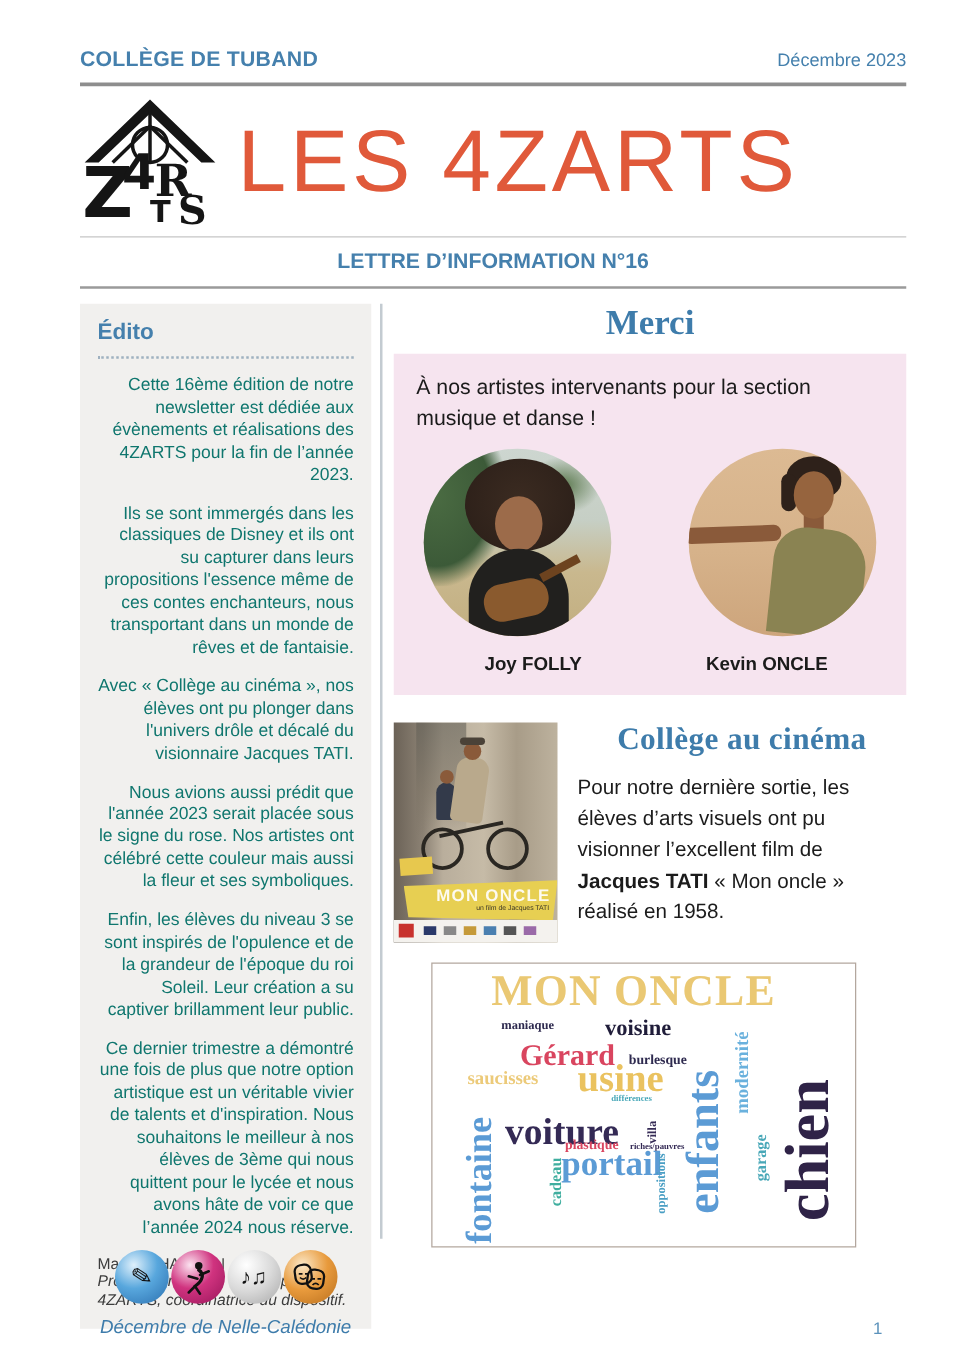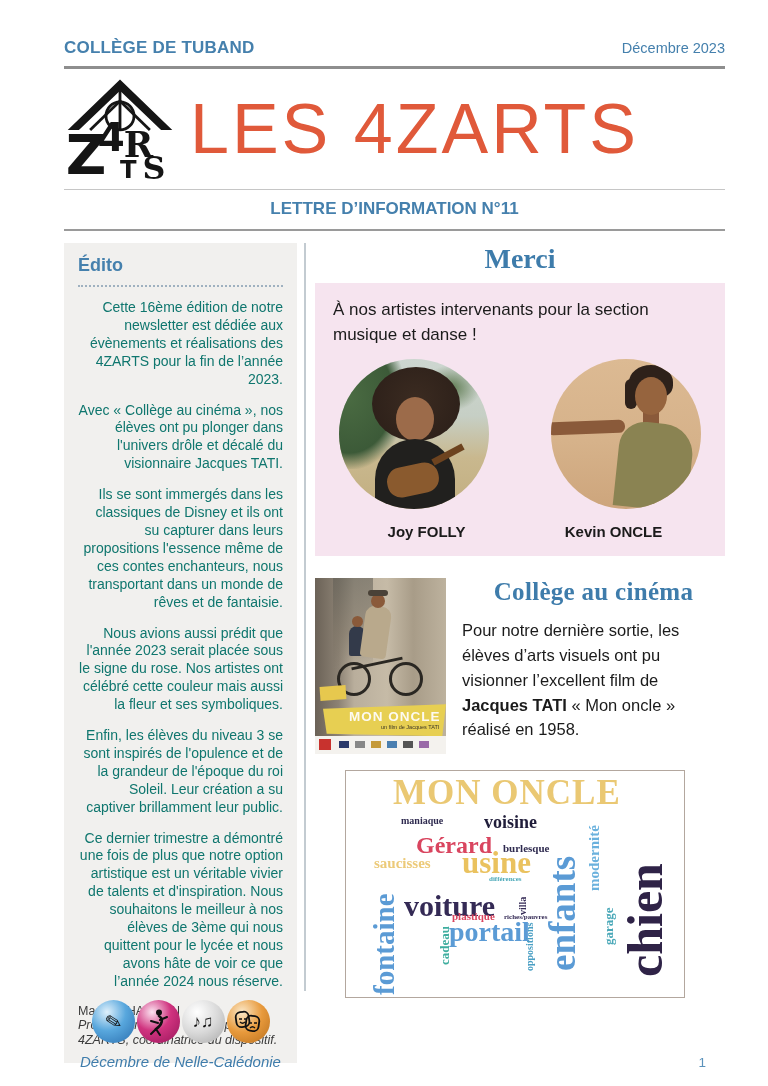--- a/index.html
+++ b/index.html
@@ -153,32 +153,32 @@
         <text x="2" y="104" font-family="DejaVu Sans, sans-serif" font-weight="bold" font-size="60" fill="#151515">Z</text>
         <text x="36" y="80" font-family="DejaVu Sans, sans-serif" font-weight="bold" font-size="42" fill="#151515">4</text>
         <text x="64" y="86" font-family="DejaVu Serif, serif" font-weight="bold" font-size="38" fill="#151515">R</text>
         <text x="60" y="108" font-family="DejaVu Sans, sans-serif" font-weight="bold" font-size="26" fill="#151515">T</text>
         <text x="84" y="110" font-family="DejaVu Serif, serif" font-weight="bold" font-size="34" fill="#151515">S</text>
       </svg>
     </div>
     <div class="main-title">LES 4ZARTS</div>
   </div>
   <div class="rule-thin"></div>
-  <div class="subtitle">LETTRE D’INFORMATION N°11</div>
+  <div class="subtitle">LETTRE D’INFORMATION N°16</div>
   <div class="rule-med"></div>
 
   <div class="main">
 
     <div class="left-col">
       <div class="edito-h">Édito</div>
       <div class="dotline"></div>
       <div id="edito-paragraphs">
           <p class="edito-p">Cette 16ème édition de notre newsletter est dédiée aux évènements et réalisations des 4ZARTS pour la fin de l’année 2023.</p>
+          <p class="edito-p">Ils se sont immergés dans les classiques de Disney et ils ont su capturer dans leurs propositions l'essence même de ces contes enchanteurs, nous transportant dans un monde de rêves et de fantaisie.</p>
           <p class="edito-p">Avec « Collège au cinéma », nos élèves ont pu plonger dans l'univers drôle et décalé du visionnaire Jacques TATI.</p>
-          <p class="edito-p">Ils se sont immergés dans les classiques de Disney et ils ont su capturer dans leurs propositions l'essence même de ces contes enchanteurs, nous transportant dans un monde de rêves et de fantaisie.</p>
           <p class="edito-p">Nous avions aussi prédit que l'année 2023 serait placée sous le signe du rose. Nos artistes ont célébré cette couleur mais aussi la fleur et ses symboliques.</p>
           <p class="edito-p">Enfin, les élèves du niveau 3 se sont inspirés de l'opulence et de la grandeur de l'époque du roi Soleil. Leur création a su captiver brillamment leur public.</p>
           <p class="edito-p">Ce dernier trimestre a démontré une fois de plus que notre option artistique est un véritable vivier de talents et d'inspiration. Nous souhaitons le meilleur à nos élèves de 3ème qui nous quittent pour le lycée et nous avons hâte de voir ce que l’année 2024 nous réserve.</p>
         </div>
       <div class="sig-name">Magali PHAMBAN</div>
       <div class="sig-role">Professeure d’arts visuels pour les 4ZARTS, coordinatrice du dispositif.</div>
     </div>
 
     <div class="v-sep"></div>
 

